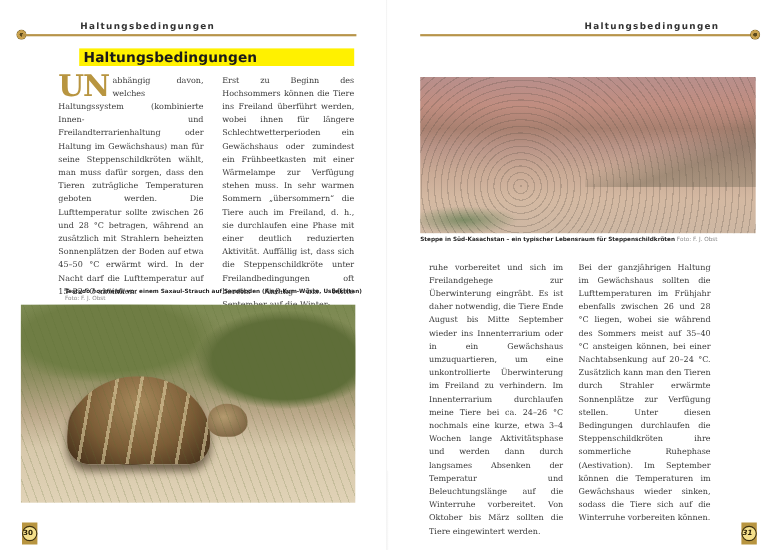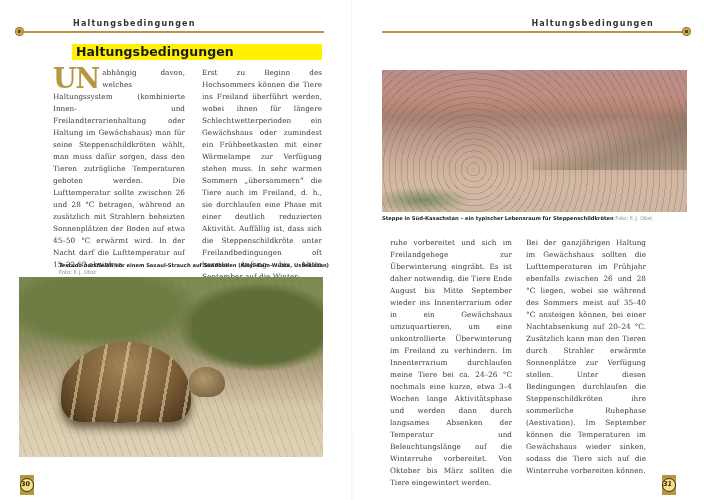--- a/index.html
+++ b/index.html
@@ -113,21 +113,21 @@
       background: #b89540;
     }
     .folio .num {
       position: absolute; left: 0; top: 3px; width: 14px; height: 14px;
       border-radius: 50%; background: #f4df8a; border: 1.5px solid #3d300f;
       box-sizing: border-box;
       font-family: "DejaVu Sans", sans-serif; font-weight: bold; font-size: 6.5px;
       line-height: 11px; text-align: left; color: #2a2006;
     }
     .left .folio { left: 20px; }
-    .right .folio { left: 310px; font-style: italic; }
+    .right .folio { left: 322px; font-style: italic; }
   </style>
 </head>
 <body>
 
 <div class="page left">
   <span class="bullet"></span>
   <div class="running-head">Haltungsbedingungen</div>
   <div class="head-rule"></div>
 
   <div class="section-title">Haltungsbedingungen</div>

